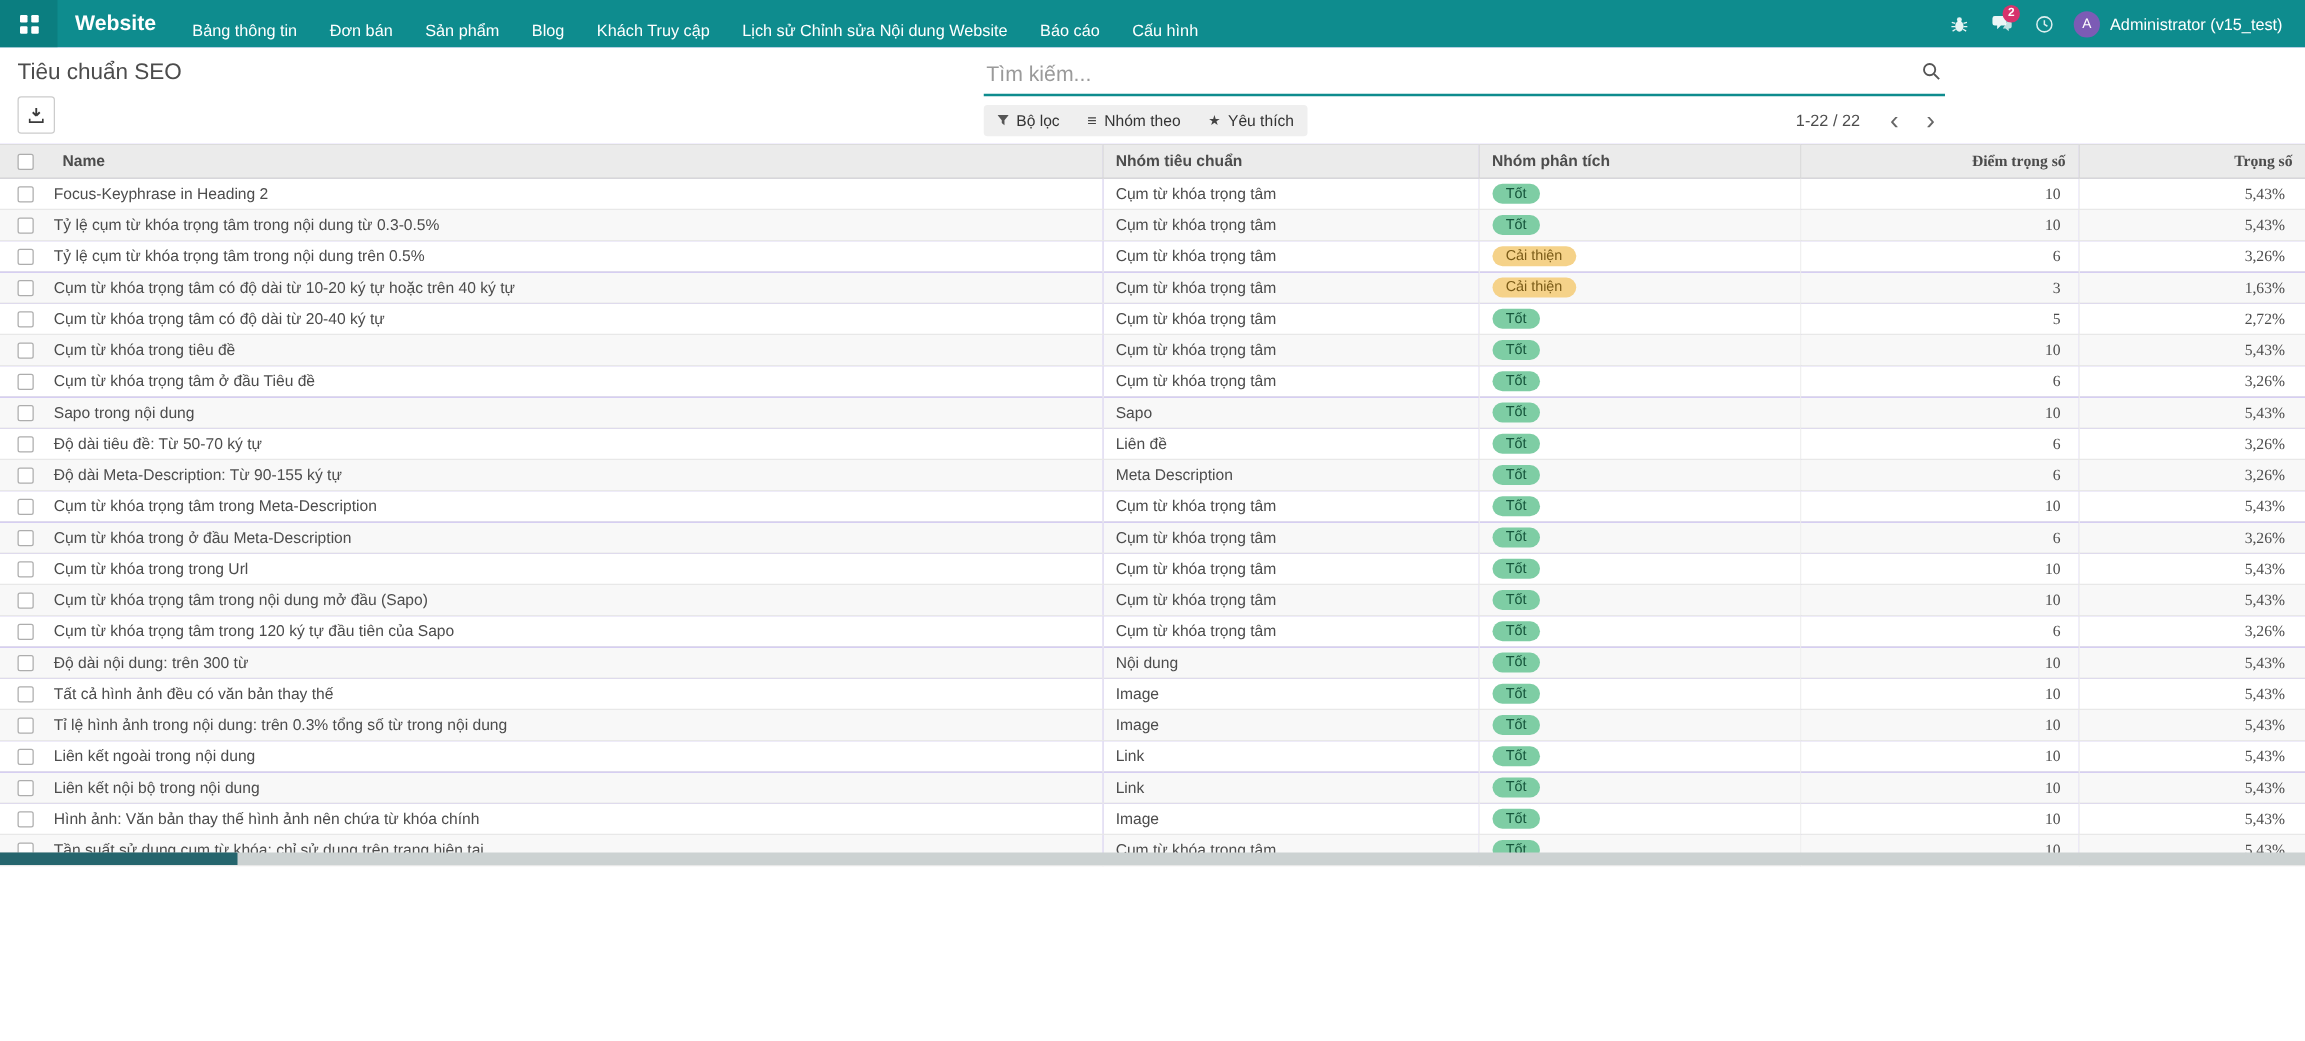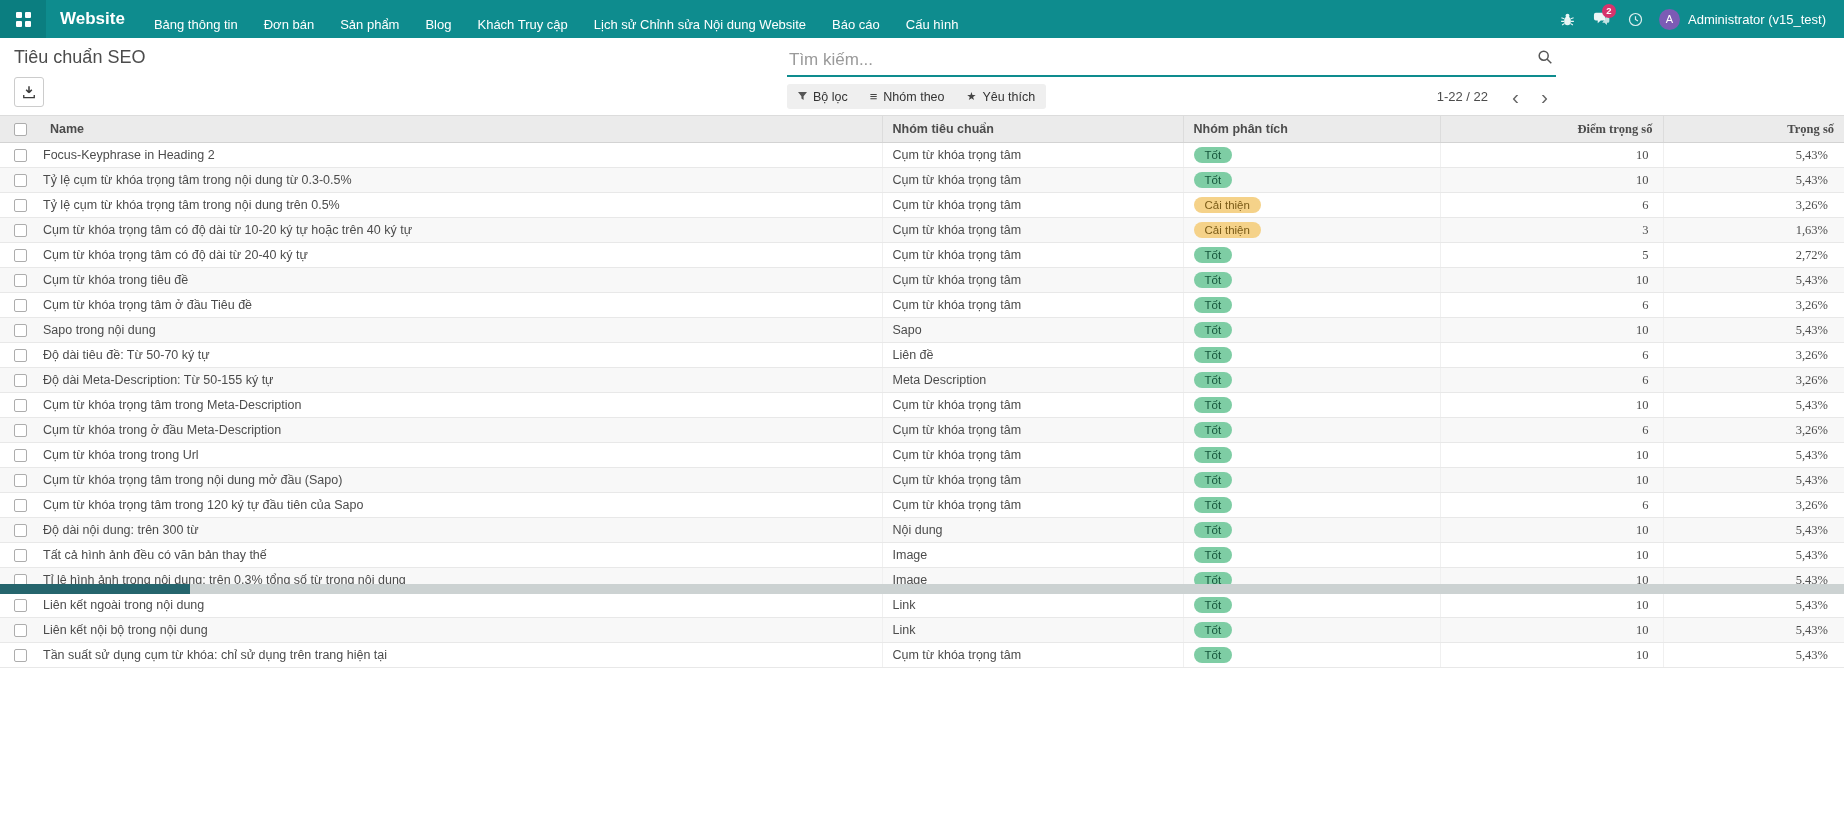--- a/index.html
+++ b/index.html
@@ -1,18 +1,18 @@
 <!DOCTYPE html>
 <html style="--accent: #0E8C8E; --accent-dark: #0B7E80; --msg-badge: #D6336C; --avatar-bg: #7C5BB5; --badge-good-bg: #7ECDA4; --badge-good-text: #14543A; --badge-improve-bg: #F5D289; --badge-improve-text: #7A5B17; --scroll-thumb: #25656D;"><head>
 <meta charset="utf-8">
 <style>
   * { margin:0; padding:0; box-sizing:border-box; }
   html,body { width:1844px; height:833px; overflow:hidden; background:#fff;
               font-family:"Liberation Sans", sans-serif; }
-  .app { position:relative; width:1844px; height:594px; background:#c4b5fd; }
+  .app { position:relative; width:1844px; height:692px; background:#c4b5fd; }
 
   
   .topbar { display:flex; align-items:stretch; height:38px; background:var(--accent,#0E8C8E); color:#fff; }
   .apps-toggle { width:46px; display:flex; align-items:center; justify-content:center;
                  background:var(--accent-dark,#0B7E80); cursor:pointer; }
   .grid-icon { display:grid; grid-template-columns:6px 6px; grid-template-rows:6px 6px; gap:3px; }
   .grid-icon span { background:#fff; border-radius:1px; }
   .brand { display:flex; align-items:center; margin-left:14px; font-size:17px; font-weight:bold; cursor:pointer; }
   .menus { display:flex; margin-left:16px; }
   .menu-item { display:flex; align-items:center; padding:0 13px; font-size:13px; cursor:pointer; white-space:nowrap;margin-top:10px; }
@@ -263,21 +263,21 @@
         <tr>
           <td class="c-check"><span class="cb"></span></td>
           <td class="c-name">Độ dài tiêu đề: Từ 50-70 ký tự</td>
           <td class="c-group">Liên đề</td>
           <td class="c-badge"><span class="badge good">Tốt</span></td>
           <td class="c-score num">6</td>
           <td class="c-weight num">3,26%</td>
         </tr>
         <tr>
           <td class="c-check"><span class="cb"></span></td>
-          <td class="c-name">Độ dài Meta-Description: Từ 50-155 ký tự</td>
+          <td class="c-name">Độ dài Meta-Description: Từ 90-155 ký tự</td>
           <td class="c-group">Meta Description</td>
           <td class="c-badge"><span class="badge good">Tốt</span></td>
           <td class="c-score num">6</td>
           <td class="c-weight num">3,26%</td>
         </tr>
         <tr>
           <td class="c-check"><span class="cb"></span></td>
           <td class="c-name">Cụm từ khóa trọng tâm trong Meta-Description</td>
           <td class="c-group">Cụm từ khóa trọng tâm</td>
           <td class="c-badge"><span class="badge good">Tốt</span></td>
@@ -345,20 +345,28 @@
           <td class="c-name">Liên kết ngoài trong nội dung</td>
           <td class="c-group">Link</td>
           <td class="c-badge"><span class="badge good">Tốt</span></td>
           <td class="c-score num">10</td>
           <td class="c-weight num">5,43%</td>
         </tr>
         <tr>
           <td class="c-check"><span class="cb"></span></td>
           <td class="c-name">Liên kết nội bộ trong nội dung</td>
           <td class="c-group">Link</td>
+          <td class="c-badge"><span class="badge good">Tốt</span></td>
+          <td class="c-score num">10</td>
+          <td class="c-weight num">5,43%</td>
+        </tr>
+        <tr>
+          <td class="c-check"><span class="cb"></span></td>
+          <td class="c-name">Hình ảnh: Văn bản thay thế hình ảnh nên chứa từ khóa chính</td>
+          <td class="c-group">Image</td>
           <td class="c-badge"><span class="badge good">Tốt</span></td>
           <td class="c-score num">10</td>
           <td class="c-weight num">5,43%</td>
         </tr>
         <tr>
           <td class="c-check"><span class="cb"></span></td>
           <td class="c-name">Tần suất sử dụng cụm từ khóa: chỉ sử dụng trên trang hiện tại</td>
           <td class="c-group">Cụm từ khóa trọng tâm</td>
           <td class="c-badge"><span class="badge good">Tốt</span></td>
           <td class="c-score num">10</td>

